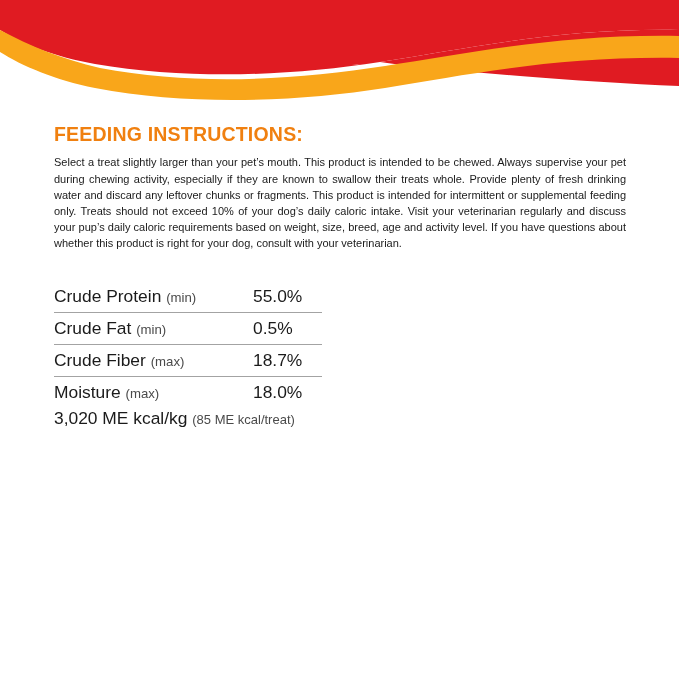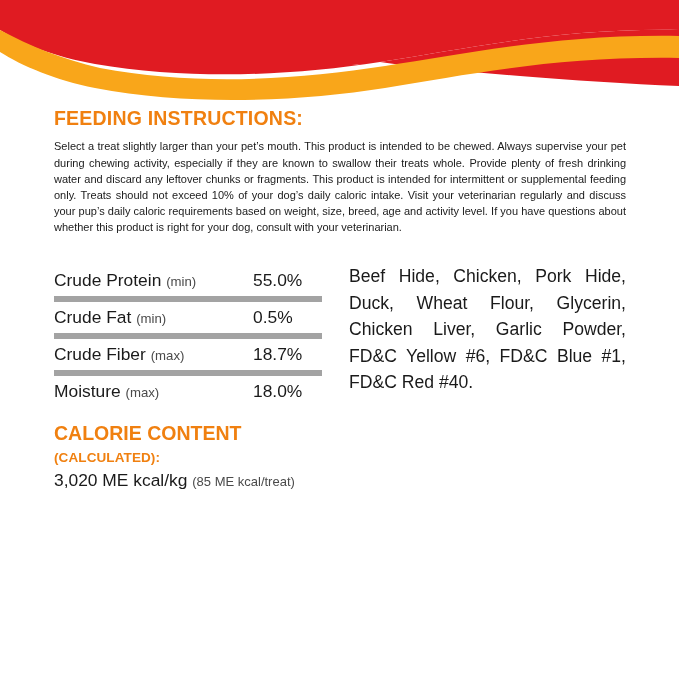--- a/index.html
+++ b/index.html
@@ -39,21 +39,21 @@
     left: 54px;
     top: 108px;
     width: 572px;
   }
 
   .section-head {
     color: #f08010;
     font-size: 19.5px;
     font-weight: bold;
     letter-spacing: 0.2px;
-    margin: 0 0 9px 0;
+    margin: 16px 0 9px 0;
     line-height: 1.1;
   }
 
   .body-text {
     font-size: 11px;
     line-height: 1.47;
     color: #1a1a1a;
     text-align: justify;
     margin: 0;
   }
@@ -71,21 +71,21 @@
     padding-left: 12px;
   }
 
   
   .ga-table {
     width: 268px;
     border-collapse: collapse;
     margin-top: 2px;
   }
   .ga-table tr {
-    border-bottom: 6px solid #a3a3a3;
+    border-bottom: 1px solid #a3a3a3;
   }
   .ga-table tr:last-child {
     border-bottom: none;
   }
   .ga-table td {
     padding: 5px 0 5px 0;
     font-size: 17.4px;
     color: #1a1a1a;
     vertical-align: baseline;
   }
@@ -185,30 +185,25 @@
             <tr>
               <td>
                 <span>Moisture</span>
                 <span class="qual">(max)</span>
               </td>
               <td class="val">18.0%</td>
             </tr>
           </tbody>
         </table>
 
-        <h2 class="calorie-head">
-          <span>CALORIE CONTENT</span>
-          <span class="calc">(CALCULATED):</span>
-        </h2>
 
         <div class="calorie-value">
           <span>3,020 ME kcal/kg</span>
           <span class="per">(85 ME kcal/treat)</span>
         </div>
       </div>
 
       <div class="col-right">
-        <p class="ingredients-text">Beef Hide, Chicken, Pork Hide, Duck, Wheat Flour, Glycerin, Chicken Liver, Garlic Powder, FD&amp;C Yellow #6, FD&amp;C Blue #1, FD&amp;C Red #40.</p>
       </div>
 
     </div>
   </div>
 </div>
 
 </body></html>

